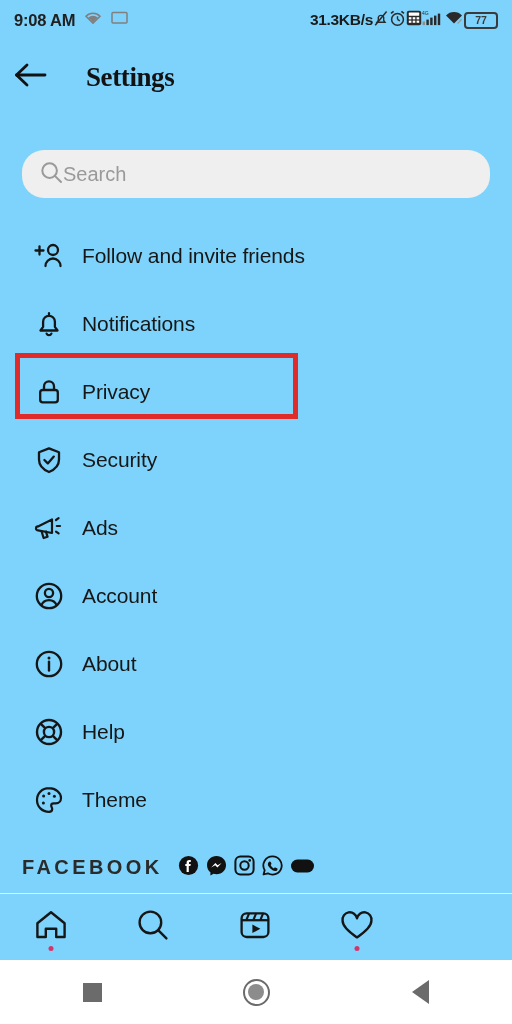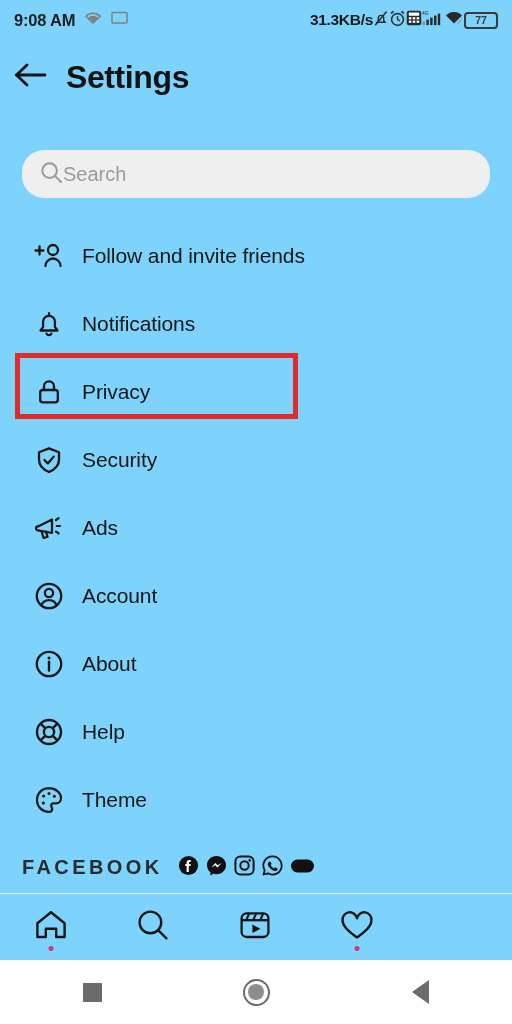--- a/index.html
+++ b/index.html
@@ -27,21 +27,21 @@
     display:flex; align-items:center; justify-content:center;
     font-size:10.5px; font-weight:bold; color:#3a3a3a; letter-spacing:-0.2px;
   }
 
   
   .header{
     position:absolute; top:46px; left:0; width:512px; height:62px;
     display:flex; align-items:center;
   }
   .back-btn{ width:62px; height:62px; display:flex; align-items:center; justify-content:center; cursor:pointer; }
-  .page-title{ font-size:32px; font-weight:bold; color:#121212; letter-spacing:-0.4px; margin-left:4px; }
+  .page-title{ font-size:27px; font-weight:bold; color:#121212; letter-spacing:-0.4px; margin-left:24px;font-family:Liberation Serif, serif; }
 
   
   .search-wrap{
     position:absolute; top:150px; left:22px;
     width:468px; height:48px;
     background:#efefef; border-radius:22px;
     display:flex; align-items:center; padding:0 18px; cursor:text;
   }
   .search-placeholder{ font-size:20px; color:#9a9a9a; }
 

